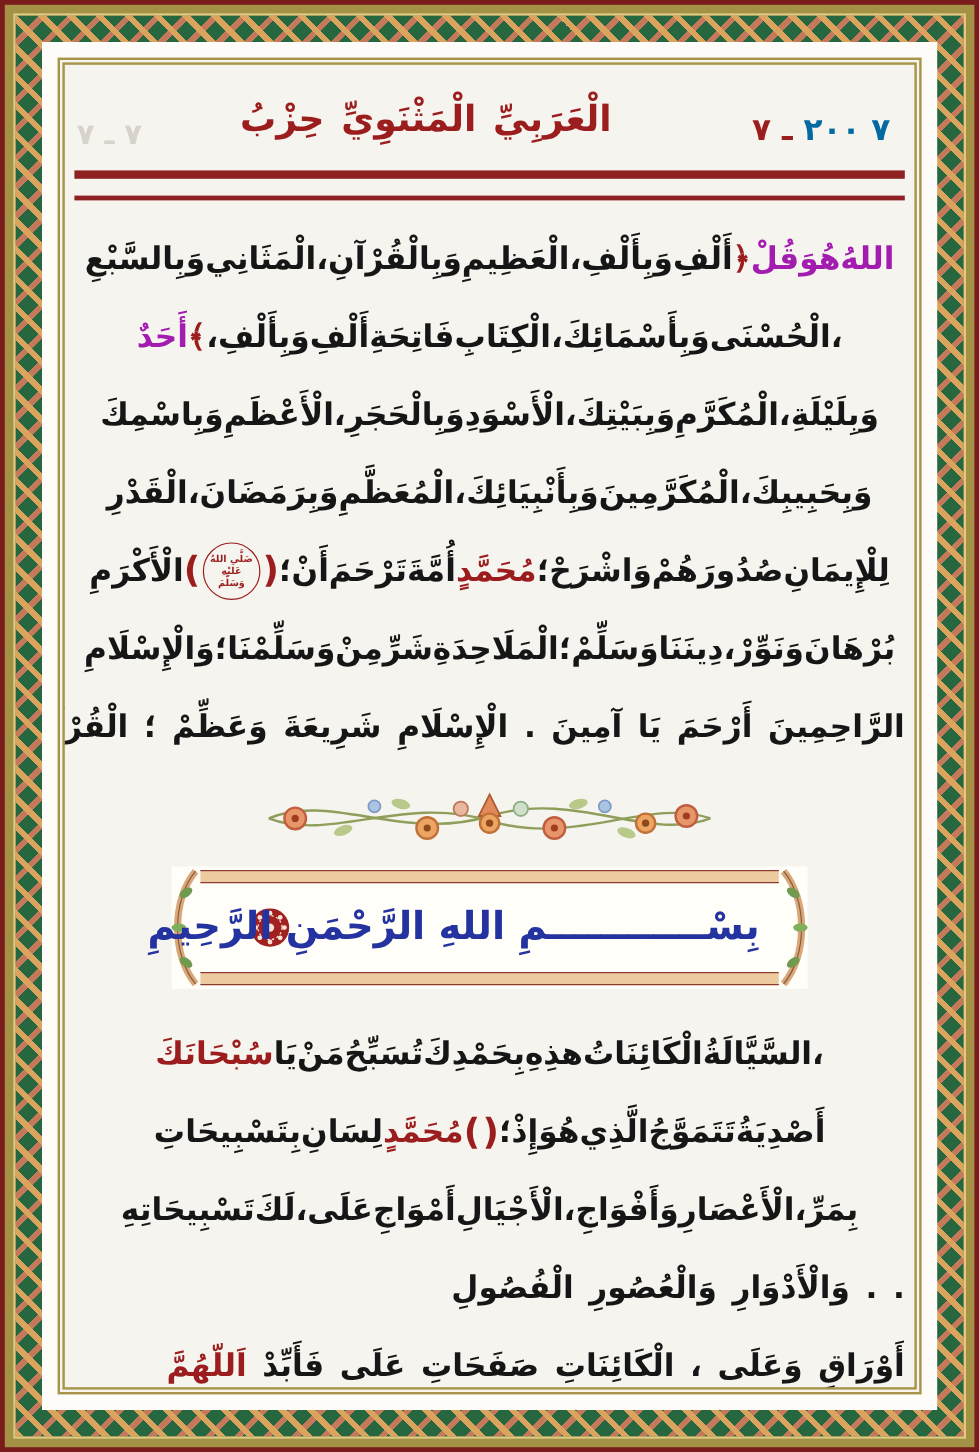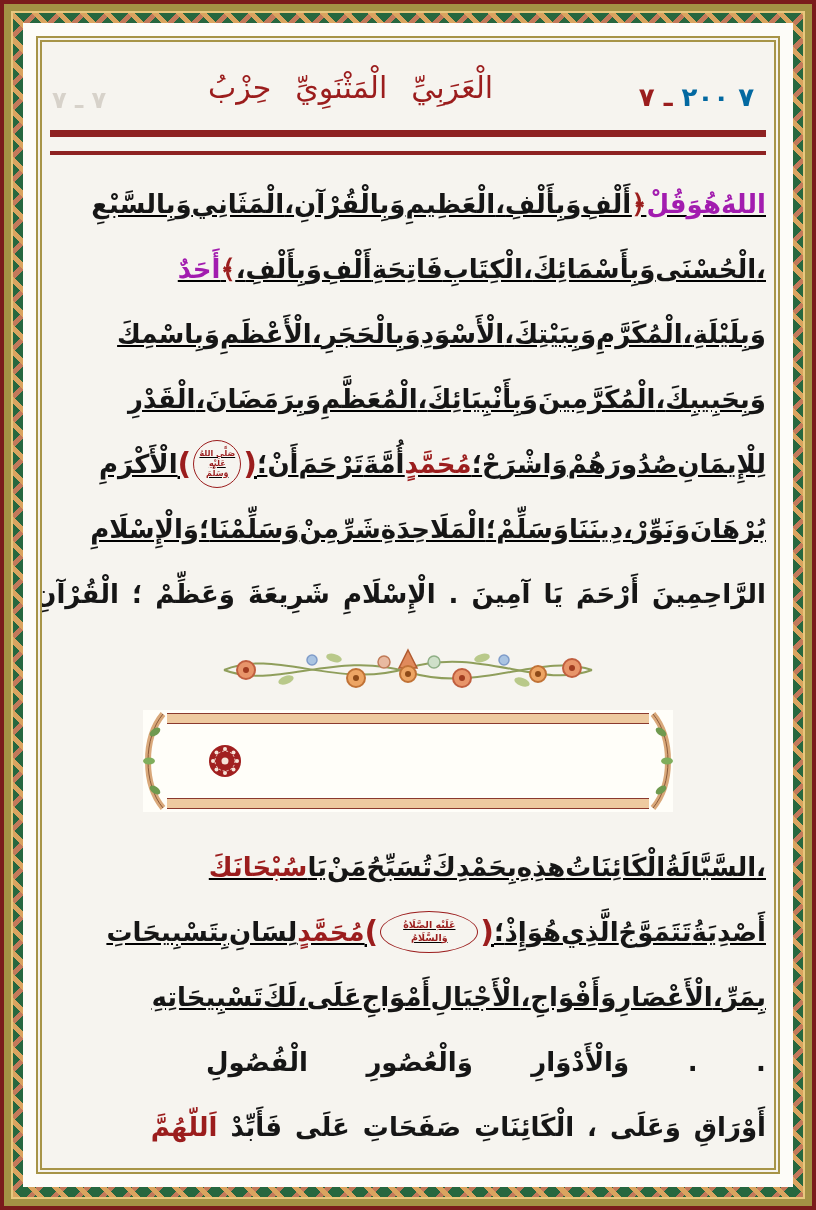--- a/index.html
+++ b/index.html
@@ -6,43 +6,43 @@
   .page{width:816px;height:1210px;box-sizing:border-box;margin:0 auto;
         font-family:"DejaVu Sans", sans-serif;}
   
   .frame1{width:100%;height:100%;box-sizing:border-box;background:#7a1c1c;padding:4px;}
   .frame2{width:100%;height:100%;box-sizing:border-box;background:#a39245;padding:7px;}
   .frame3{width:100%;height:100%;box-sizing:border-box;
           background-color:#27673f;
           background-image:
             repeating-linear-gradient(45deg,#daa45f 0 5px,rgba(0,0,0,0) 5px 17px),
             repeating-linear-gradient(-45deg,#c3795a 0 5px,rgba(0,0,0,0) 5px 17px);
-          border:2px solid #e8c87e;padding:10px;}
+          border:2px solid #e8c87e;padding:22px;}
   .frame4{width:100%;height:100%;box-sizing:border-box;background:#fdfcf8;padding:13px;}
   .content{width:100%;height:100%;box-sizing:border-box;border:6px double #a79448;
            background:#f6f4ef;padding:2px 6px;overflow:hidden;}
 
   
   .header{position:relative;height:76px;margin-top:10px;}
   .ghost{color:#d7d2ca;font-weight:bold;}
   .gl{position:absolute;left:4px;top:32px;font-size:24px;}
-  .title{position:absolute;left:160px;top:16px;display:flex;gap:24px;
-         font-size:30px;font-weight:normal;color:#9b1d1d;direction:ltr;}
+  .title{position:absolute;left:140px;top:16px;display:flex;gap:14px;
+         font-size:30px;font-weight:bold;color:#9b1d1d;direction:ltr;}
   .pagenum{position:absolute;right:14px;top:28px;display:flex;gap:9px;
            font-size:26px;font-weight:bold;direction:ltr;align-items:baseline;}
   .rule{height:14px;border-top:7px solid #8e2222;border-bottom:4px solid #8e2222;margin:0 2px;}
 
   
   .block{margin-top:16px;}
   .b2{margin-top:22px;}
   .line{height:65px;display:flex;direction:ltr;align-items:center;white-space:nowrap;
         font-size:26px;font-weight:bold;padding:0 2px;}
-  .jst{justify-content:flex-end;text-decoration:underline;}
+  .jst{justify-content:center;}
   .sta{justify-content:flex-end;gap:13px;}
-  .ind{justify-content:space-between;gap:13px;padding-left:158px;}
+  .ind{justify-content:flex-end;gap:13px;padding-left:158px;}
   .w{unicode-bidi:isolate;white-space:nowrap;}
   .c-k{color:#161616}.c-r{color:#9b1d1d}.c-b{color:#a21caf}.c-g{color:#0369a1}
 
   
   .seal{display:inline-flex;align-items:center;gap:2px;color:#9b1d1d;}
   .seal .sp{font-size:30px;font-weight:bold;line-height:1;color:#9b1d1d;}
   .seal .disc{display:flex;flex-direction:column;justify-content:center;align-items:center;
               border:1.5px solid #9b1d1d;direction:rtl;color:#9b1d1d;}
   .seal.s1 .disc{width:46px;height:46px;border-radius:50%;font-size:8px;line-height:1.25;}
   .seal.s2 .disc{width:96px;height:40px;border-radius:50%;font-size:9.5px;line-height:1.3;}
@@ -238,20 +238,21 @@
                     <circle cx="6" cy="18" r="2"></circle>
                     <circle cx="30" cy="18" r="2"></circle>
             <circle cx="9.5" cy="9.5" r="2"></circle>
                     <circle cx="26.5" cy="9.5" r="2"></circle>
                     <circle cx="9.5" cy="26.5" r="2"></circle>
                     <circle cx="26.5" cy="26.5" r="2"></circle>
             <circle cx="18" cy="18" r="3.5"></circle>
           </g>
           <circle cx="18" cy="18" r="10" fill="none" stroke="#f6e3d8" stroke-width="1" stroke-dasharray="2 2"></circle>
         </svg>
+        <div class="btext">بِسْــــــــــــمِ اللهِ الرَّحْمَنِ الرَّحِيمِ</div>
         <svg class="bend r" viewBox="0 0 30 102">
           <path d="M24,4 C4,28 4,74 24,98" fill="none" stroke="#d9a87a" stroke-width="6"></path>
           <path d="M24,4 C4,28 4,74 24,98" fill="none" stroke="#8a5a3a" stroke-width="1"></path>
           <ellipse cx="16" cy="22" rx="6" ry="3.5" fill="#6f9a4f" transform="rotate(-35 16 22)"></ellipse>
           <ellipse cx="10" cy="51" rx="6" ry="3.5" fill="#7fae5c"></ellipse>
           <ellipse cx="16" cy="80" rx="6" ry="3.5" fill="#6f9a4f" transform="rotate(35 16 80)"></ellipse>
         </svg>
       </div>
 
       <div class="block b2">
@@ -265,24 +266,20 @@
                   <span class="w c-k">الْكَائِنَاتُ</span>
                   <span class="w c-k">السَّيَّالَةُ</span>
                   <span class="w c-k">،</span>
                 </div>
                 <div class="line jst">
                   <span class="w c-k">بِتَسْبِيحَاتِ</span>
                   <span class="w c-k">لِسَانِ</span>
                   <span class="w c-r">مُحَمَّدٍ</span>
                   <span class="seal s2">
                     <span class="sp">(</span>
-                    <span class="disc">
-                      <span class="sl">عَلَيْهِ الصَّلَاةُ</span>
-                      <span class="sl">وَالسَّلَامُ</span>
-                    </span>
                     <span class="sp">)</span>
                   </span>
                   <span class="w c-k">؛</span>
                   <span class="w c-k">إِذْ</span>
                   <span class="w c-k">هُوَ</span>
                   <span class="w c-k">الَّذِي</span>
                   <span class="w c-k">تَتَمَوَّجُ</span>
                   <span class="w c-k">أَصْدِيَةُ</span>
                 </div>
                 <div class="line jst">

